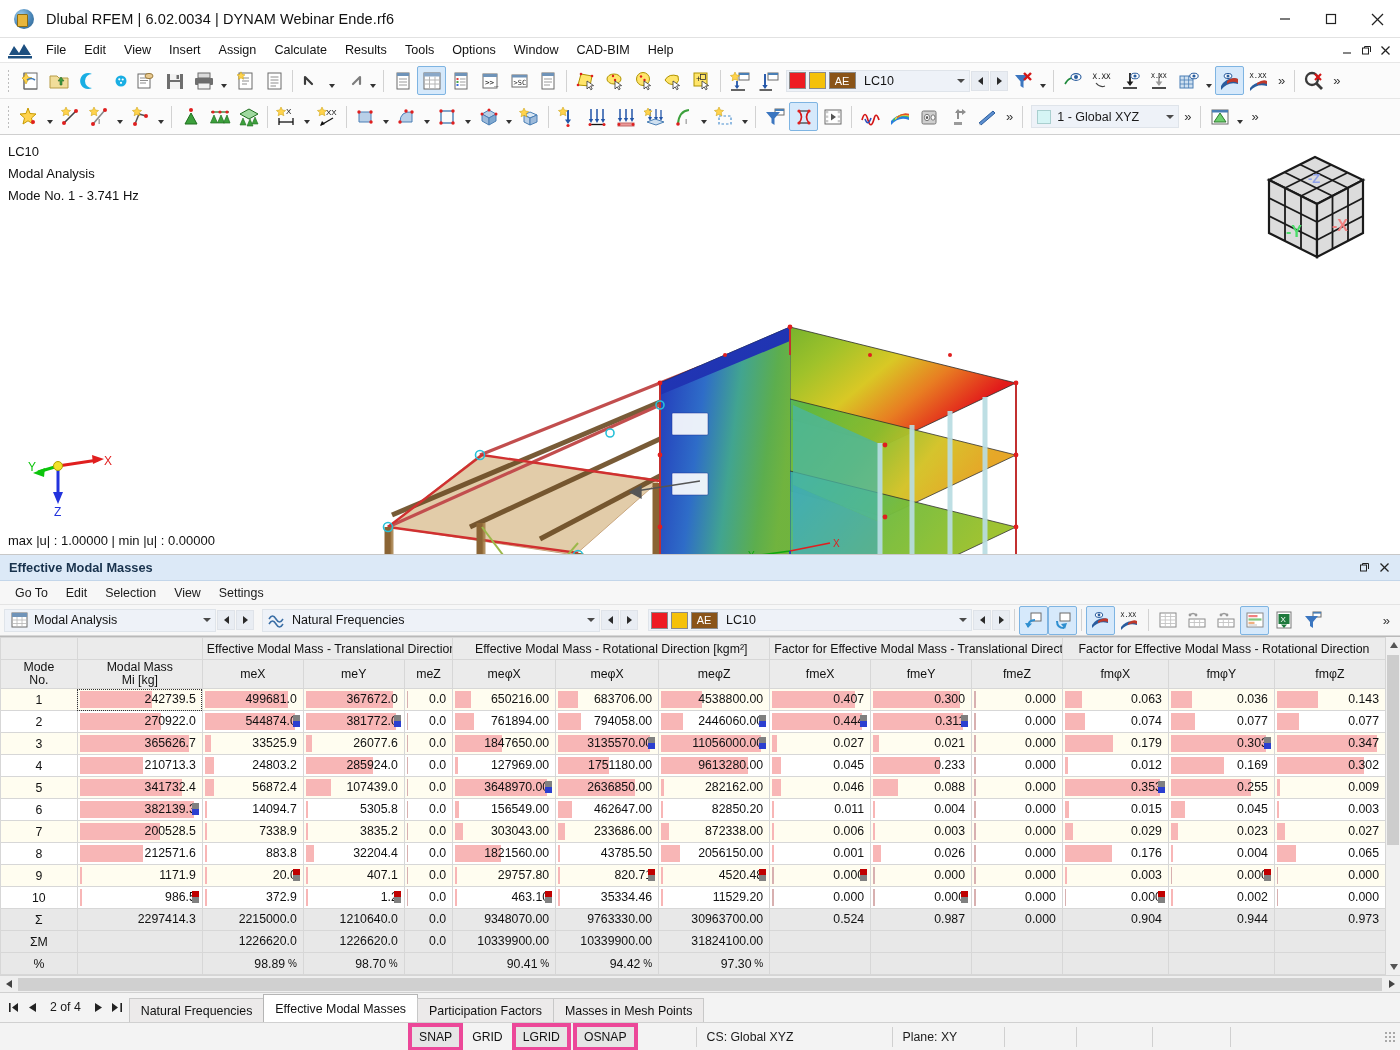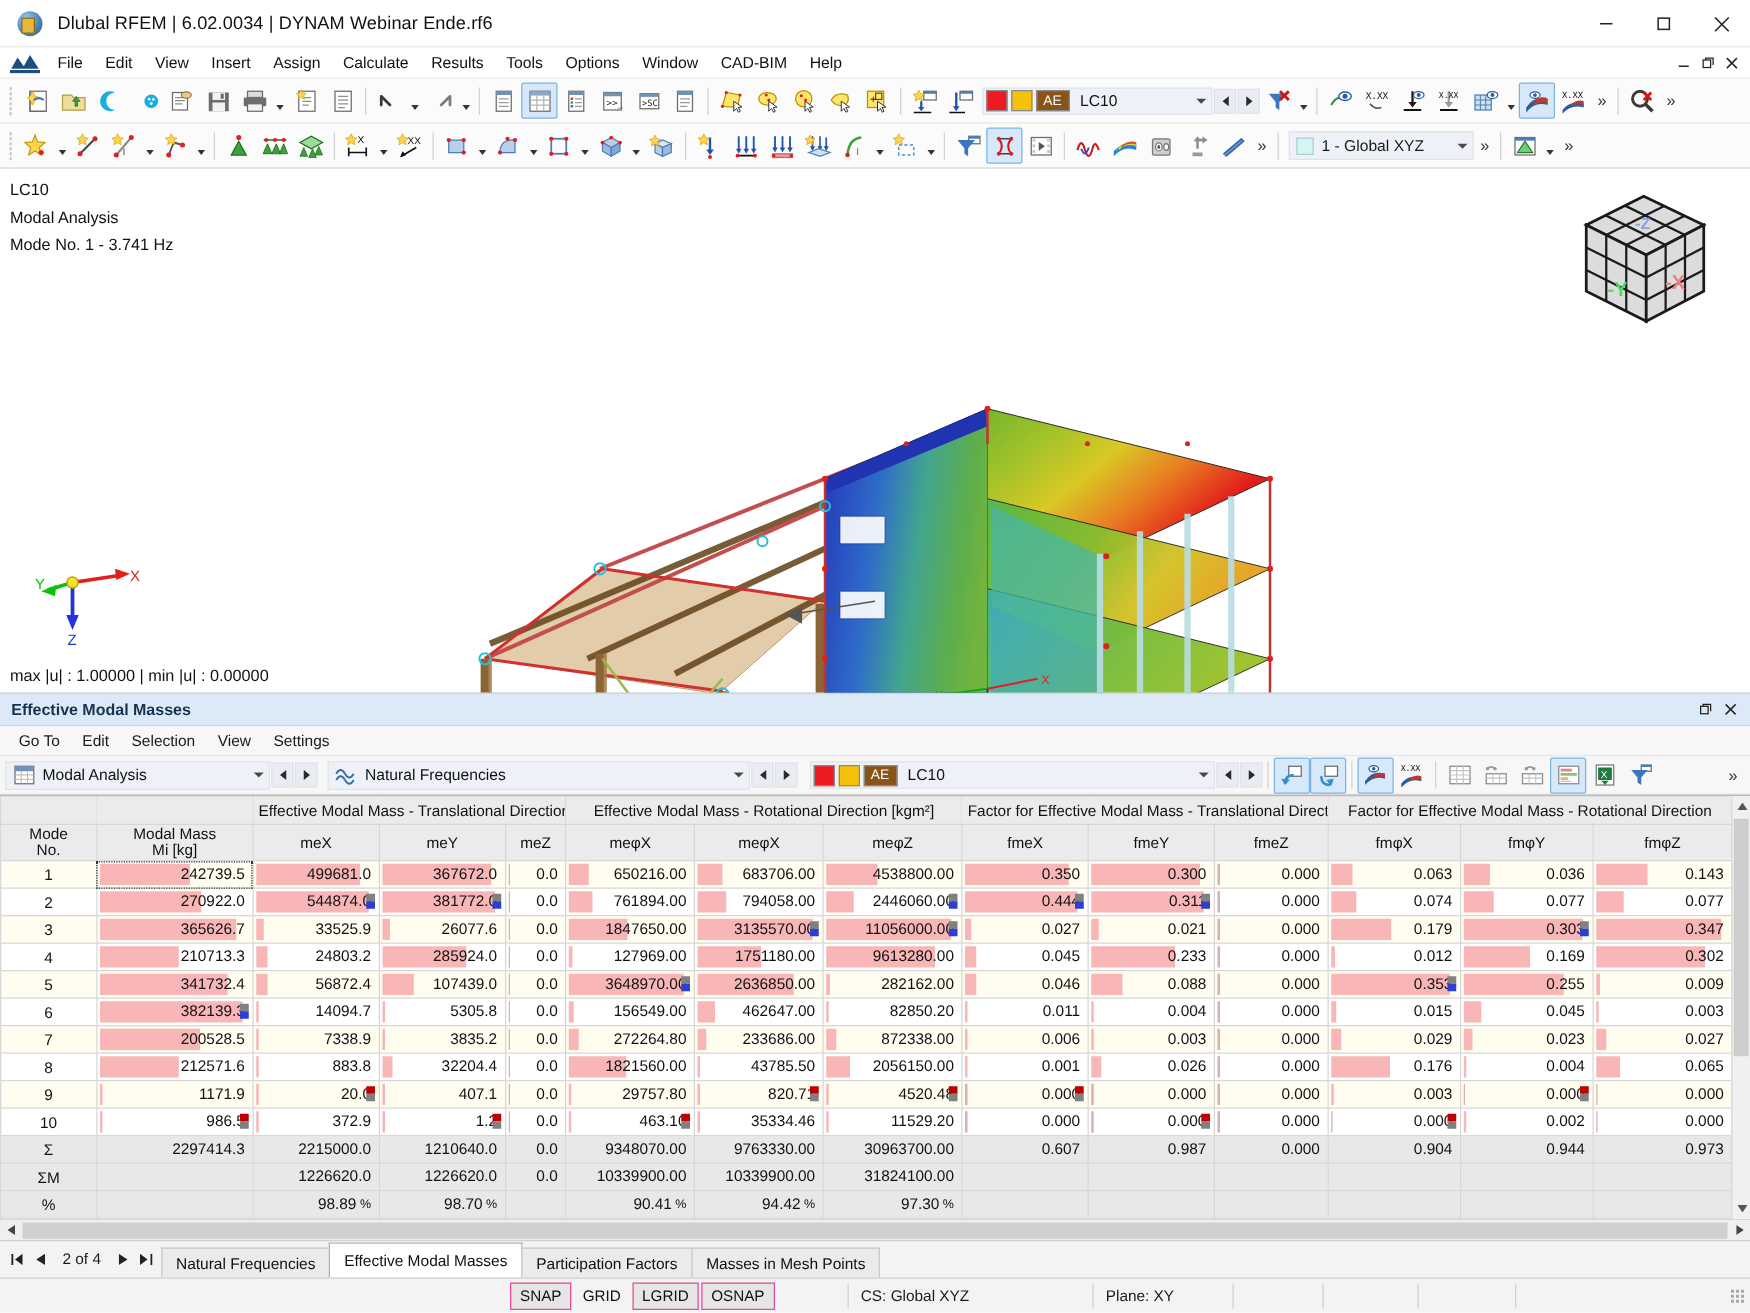--- a/index.html
+++ b/index.html
@@ -133,21 +133,21 @@
   .pg { width:16px; height:18px; display:flex; align-items:center; justify-content:center; color:#222; font-size:10px; }
   .pg-text { font-size:12.3px; padding:0 8px; }
   .tab { height:24px; padding:0 11px; display:flex; align-items:center; font-size:12.4px;
          background:#eceaea; border:1px solid #c8c8c8; border-bottom:none; margin-right:-1px; color:#111; }
   .tab.active { background:#ffffff; height:28px; font-weight:normal; border-color:#b5b5b5; }
 
   
   .statusbar { height:28px; min-height:28px; background:#f3f3f3; display:flex; align-items:center; border-top:1px solid #d0d0d0; }
   .status-snaps { display:flex; align-items:center; margin-left:408px; gap:2px; }
   .snap-btn { padding:3px 7px; font-size:12.2px; color:#111; }
-  .snap-btn.on { background:#e6e6e6; border:1px solid #ec4899; }
+  .snap-btn.on { background:#e6e6e6; border:4px solid #ec4899; }
   .status-cell { border-left:1px solid #d0d0d0; height:20px; display:flex; align-items:center; padding:0 10px; font-size:12.3px; }
   .sb-grip { margin-left:auto; margin-right:4px; width:12px; height:12px;
     background-image: radial-gradient(#a8a8a8 42%, transparent 43%); background-size:4px 4px; }
 
   svg { shape-rendering: geometricPrecision; }
 </style>
 </head>
 <body>
 
 <div id="app">
@@ -1377,21 +1377,21 @@
               </td>
               <td>
                 <span class="cell">
                   <span class="bar" style="width: 41px; background: rgb(248, 182, 182);"></span>
                   <span class="val">4538800.00</span>
                 </span>
               </td>
               <td>
                 <span class="cell">
                   <span class="bar" style="width: 83px; background: rgb(248, 182, 182);"></span>
-                  <span class="val">0.350</span>
+                  <span class="val">0.407</span>
                 </span>
               </td>
               <td>
                 <span class="cell">
                   <span class="bar" style="width: 87px; background: rgb(248, 182, 182);"></span>
                   <span class="val">0.300</span>
                 </span>
               </td>
               <td>
                 <span class="cell">
@@ -1889,21 +1889,21 @@
               </td>
               <td>
                 <span class="cell">
                   <span class="bar" style="width: 1.5px; background: rgb(216, 176, 176);"></span>
                   <span class="val">0.0</span>
                 </span>
               </td>
               <td>
                 <span class="cell">
                   <span class="bar" style="width: 8px; background: rgb(248, 182, 182);"></span>
-                  <span class="val">272264.80</span>
+                  <span class="val">303043.00</span>
                 </span>
               </td>
               <td>
                 <span class="cell">
                   <span class="bar" style="width: 7px; background: rgb(248, 182, 182);"></span>
                   <span class="val">233686.00</span>
                 </span>
               </td>
               <td>
                 <span class="cell">
@@ -2263,21 +2263,21 @@
                   <span class="val">9763330.00</span>
                 </span>
               </td>
               <td>
                 <span class="cell">
                   <span class="val">30963700.00</span>
                 </span>
               </td>
               <td>
                 <span class="cell">
-                  <span class="val">0.607</span>
+                  <span class="val">0.524</span>
                 </span>
               </td>
               <td>
                 <span class="cell">
                   <span class="val">0.987</span>
                 </span>
               </td>
               <td>
                 <span class="cell">
                   <span class="val">0.000</span>

